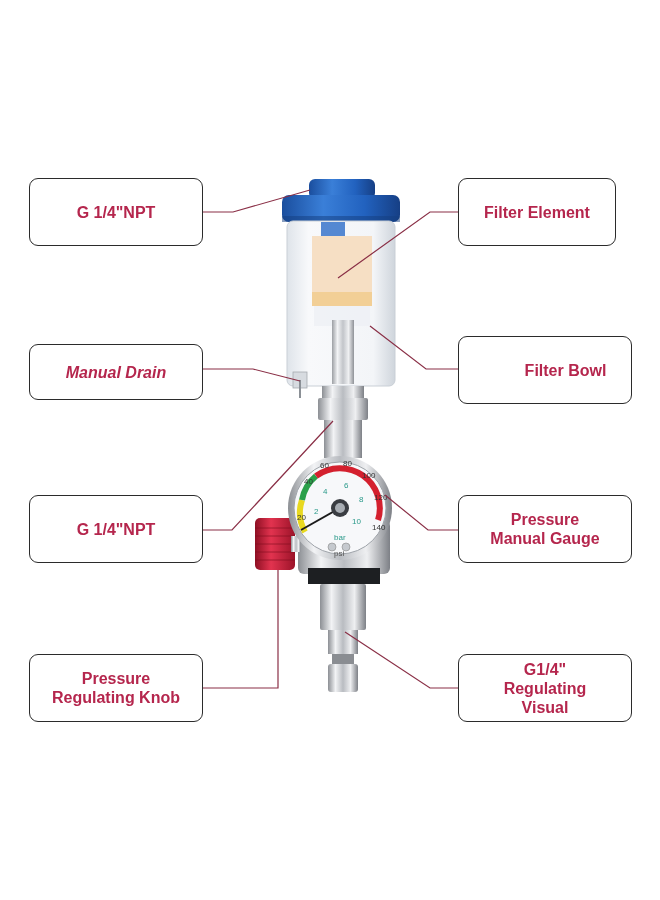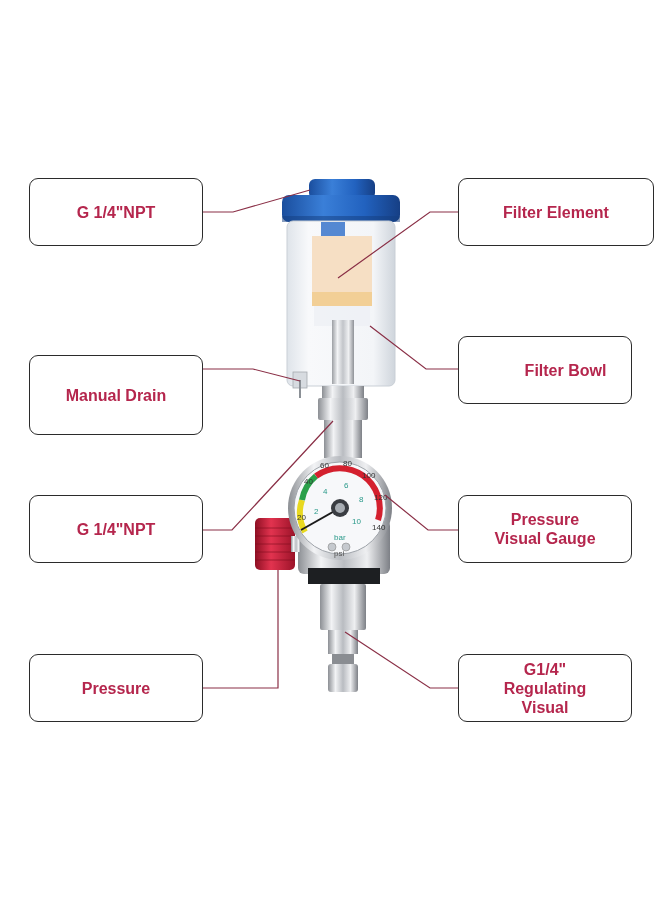--- a/index.html
+++ b/index.html
@@ -147,42 +147,43 @@
     <polyline points="458,530 428,530 385,495"></polyline>
     <polyline points="203,688 278,688 278,570"></polyline>
     <polyline points="458,688 430,688 345,632"></polyline>
   </g>
 </svg>
 
 <div class="label-box" style="left:29px; top:178px; width:174px; height:68px;">
   <span>G 1/4"NPT</span>
 </div>
 
-<div class="label-box" style="left:458px; top:178px; width:196px; height:68px;">
+<div class="label-box" style="left:458px; top:178px; width:158px; height:68px;">
   <span>Filter Element</span>
 </div>
 
-<div class="label-box" style="left:29px; top:355px; width:174px; height:80px;">
+<div class="label-box" style="left:29px; top:344px; width:174px; height:56px;font-style:italic;">
   <span>Manual Drain</span>
 </div>
 
 <div class="label-box" style="left:458px; top:336px; width:174px; height:68px;padding-left:47px;">
   <span>Filter Bowl</span>
 </div>
 
 <div class="label-box" style="left:29px; top:495px; width:174px; height:68px;">
   <span>G 1/4"NPT</span>
 </div>
 
 <div class="label-box" style="left:458px; top:495px; width:174px; height:68px; flex-direction:column;">
   <span>Pressure</span>
-  <span>Visual Gauge</span>
+  <span>Manual Gauge</span>
 </div>
 
 <div class="label-box" style="left:29px; top:654px; width:174px; height:68px; flex-direction:column;">
   <span>Pressure</span>
+  <span>Regulating Knob</span>
 </div>
 
 <div class="label-box" style="left:458px; top:654px; width:174px; height:68px; flex-direction:column;">
   <span>G1/4"</span>
   <span>Regulating</span>
   <span>Visual</span>
 </div>
 
 </body></html>

